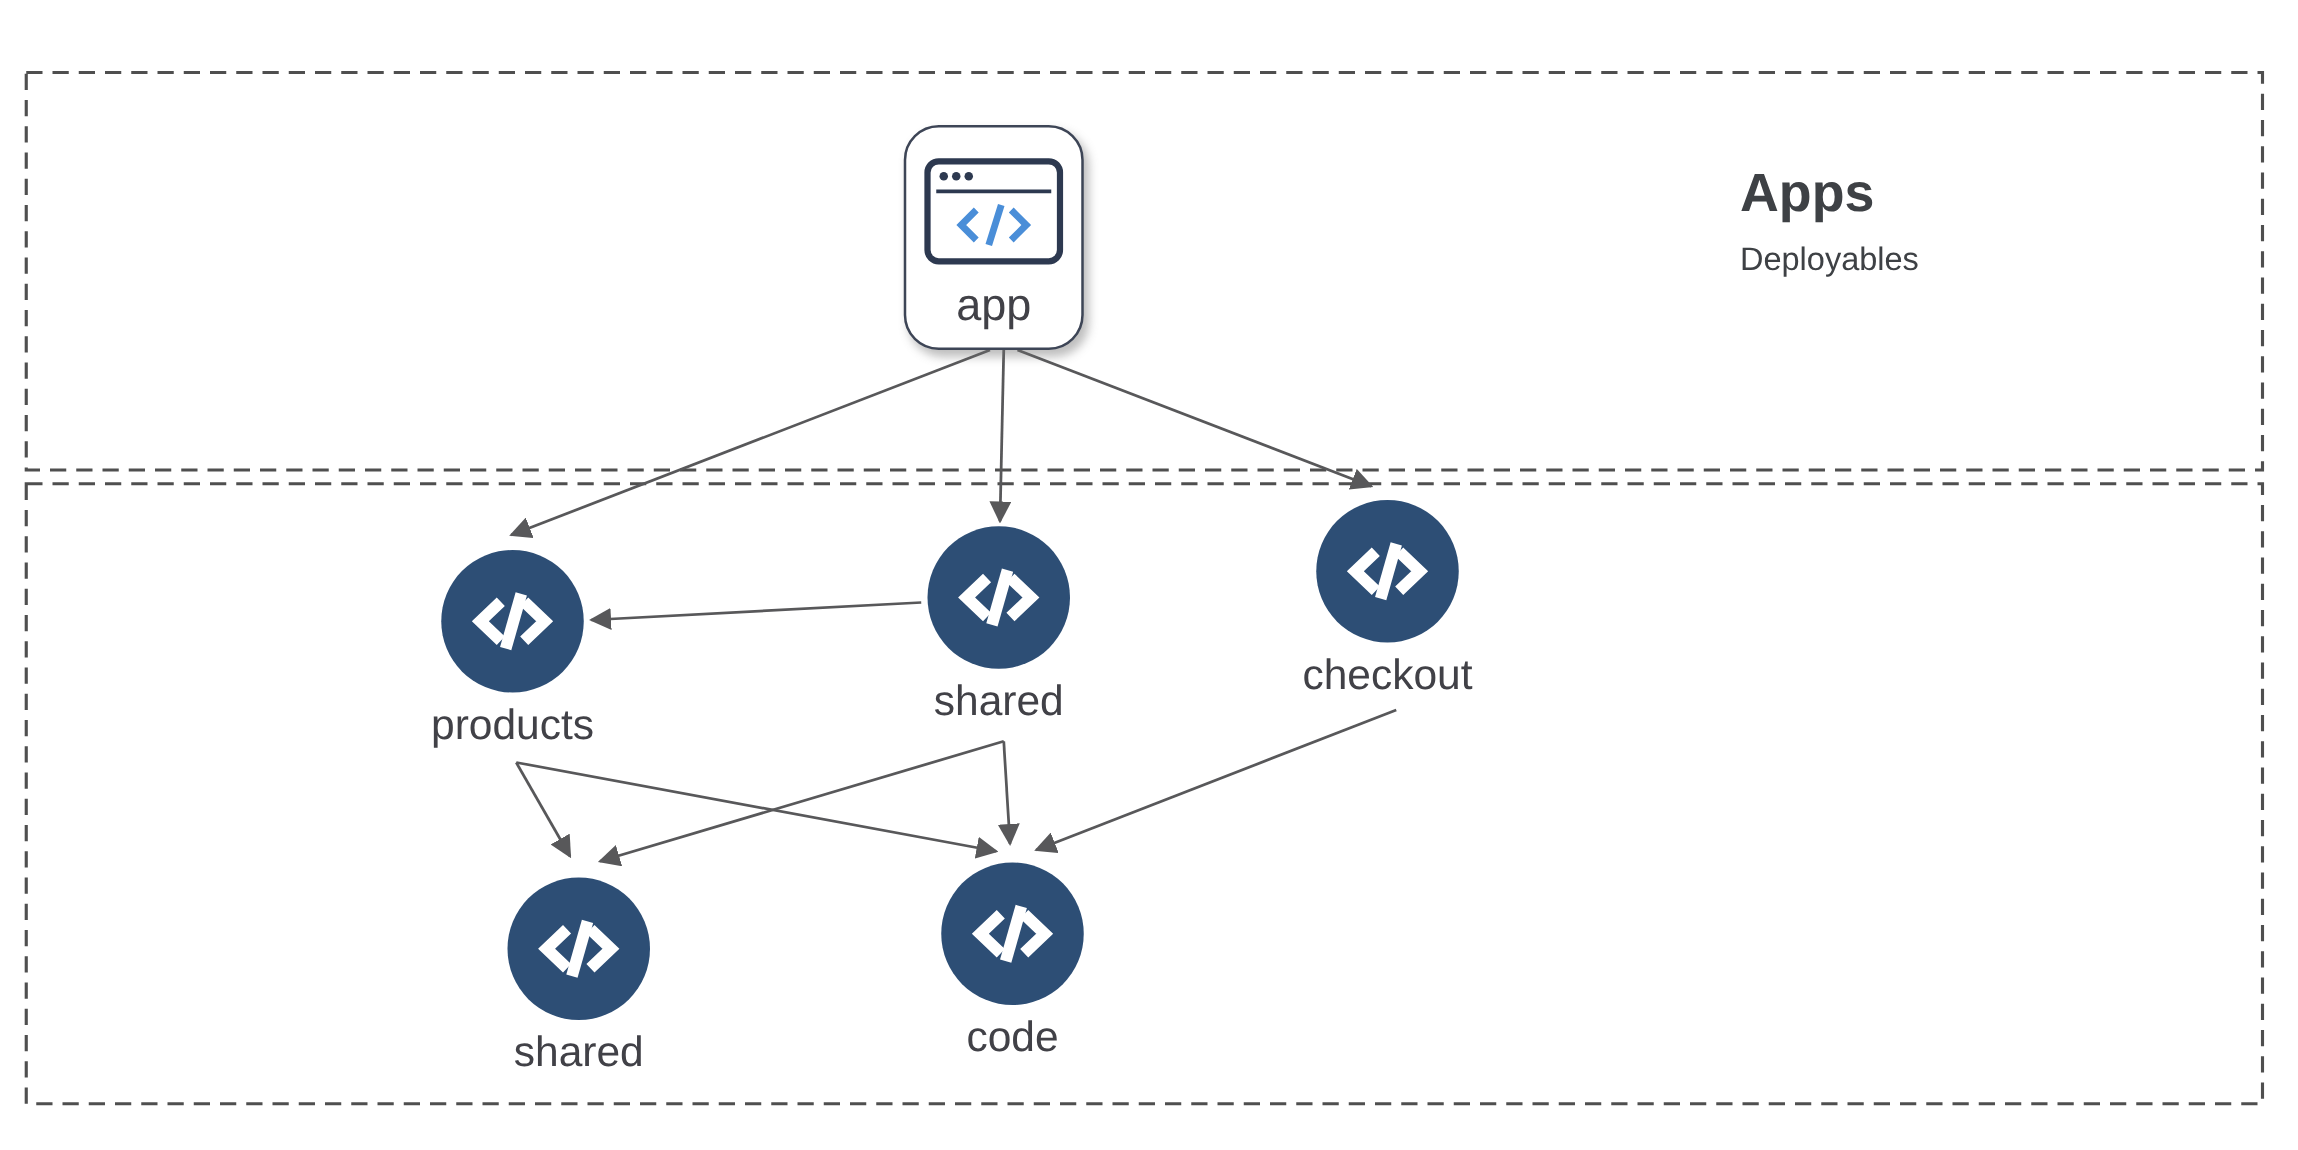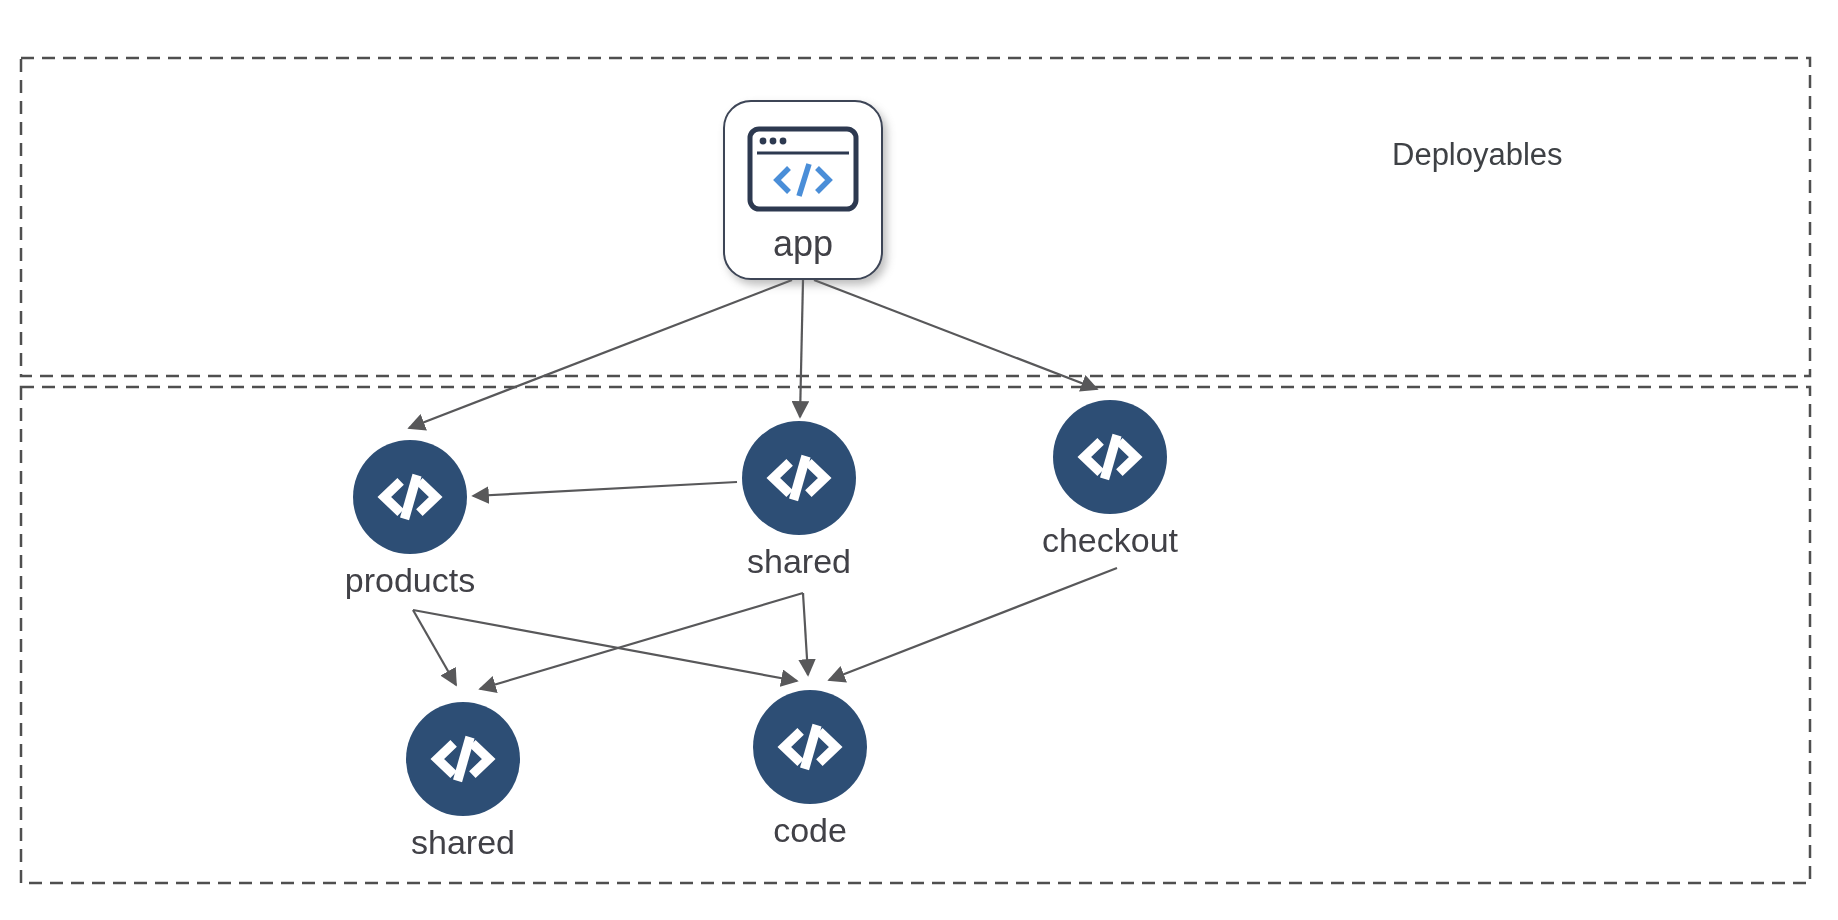--- a/index.html
+++ b/index.html
@@ -18,25 +18,25 @@
     width:1838px;height:920px;position:relative;overflow:hidden;
     background:var(--bg);
     font-family:"Liberation Sans", sans-serif;
   }
   svg.layer{position:absolute;left:0;top:0;z-index:1;}
   .region-rect{fill:none;stroke:var(--region-border);stroke-width:2.5;stroke-dasharray:13 8;}
   .edge{stroke:var(--edge);stroke-width:2.2;}
 
   .region-label{position:absolute;z-index:3;color:var(--heading);}
   .region-title{font-size:43px;font-weight:bold;line-height:1.08;}
-  .region-subtitle{font-size:31px;line-height:1.15;margin-top:5px;}
+  .region-subtitle{font-size:26px;line-height:1.15;margin-top:15px;}
 
   .app-node{
     position:absolute;z-index:2;
-    left:723px;top:100px;width:160px;height:180px;
+    left:723px;top:100px;width:144px;height:180px;
     background:#fff;border:2.5px solid #3d4556;border-radius:28px;
     box-shadow:4px 5px 8px rgba(110,110,110,0.45);
     display:flex;flex-direction:column;align-items:center;justify-content:flex-start;
     box-sizing:border-box;
   }
   .app-node .browser-icon{margin-top:24px;}
   .app-node .node-label{margin-top:12px;}
 
   .lib-node{
     position:absolute;z-index:2;width:170px;text-align:center;
@@ -68,20 +68,21 @@
       <line x1="737" y1="482" x2="473" y2="496" class="edge" marker-end="url(#arrowhead)"></line>
       <line x1="413" y1="610" x2="456" y2="685" class="edge" marker-end="url(#arrowhead)"></line>
       <line x1="413" y1="610" x2="797" y2="681" class="edge" marker-end="url(#arrowhead)"></line>
       <line x1="803" y1="593" x2="480" y2="689" class="edge" marker-end="url(#arrowhead)"></line>
       <line x1="803" y1="593" x2="808" y2="675" class="edge" marker-end="url(#arrowhead)"></line>
       <line x1="1117" y1="568" x2="829" y2="680" class="edge" marker-end="url(#arrowhead)"></line>
     </g>
 </svg>
 
 <div class="region-label" style="left:1392px;top:132px">
+  <div class="region-title">Apps</div>
   <div class="region-subtitle">Deployables</div>
 </div>
 <div class="region-label" style="left:1392px;top:515px">
 </div>
 
 <div class="app-node">
   <svg class="browser-icon" width="112" height="86" viewBox="0 0 112 86">
     <rect x="3" y="3" width="106" height="80" rx="9" fill="#ffffff" stroke="#2d3950" stroke-width="5"></rect>
     <circle cx="16" cy="15" r="3.4" fill="#2d3950"></circle>
     <circle cx="26" cy="15" r="3.4" fill="#2d3950"></circle>

